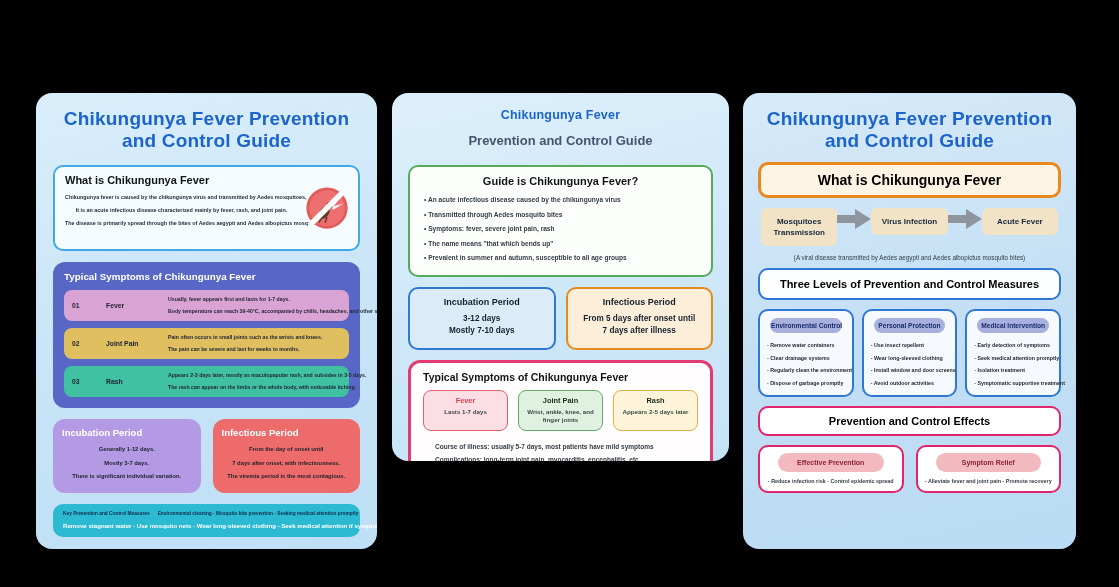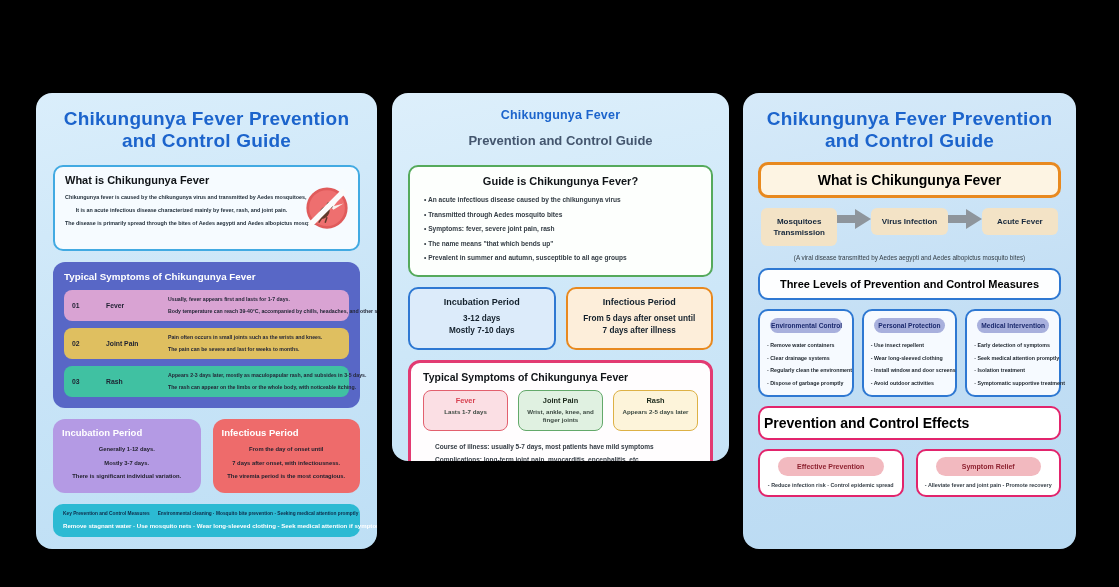--- a/index.html
+++ b/index.html
@@ -87,21 +87,21 @@
   .flowcap{margin-top:8px;text-align:center;font-size:6.3px;font-weight:400;color:#333c44;}
   .levelsbox{margin-top:7px;background:#fdfeff;border:2.5px solid #2e78d2;border-radius:10px;padding:8px 4px;}
   .lv-title{text-align:center;font-weight:700;font-size:11px;color:#000;}
   .colrow{display:flex;gap:8px;margin-top:9px;}
   .lcol{flex:1;background:#f6faff;border:2px solid #2e78d2;border-radius:10px;padding:7px 5px 6px 5px;min-width:0;}
   .lcol-pill{margin:0 5px;background:#a8b0dd;border-radius:11px;padding:4px 1px;text-align:center;
     font-weight:700;font-size:6.6px;color:#1c2a6e;white-space:nowrap;}
   .lcol-items{margin-top:6px;padding-left:2px;}
   .lcol-item{font-size:5.3px;font-weight:700;color:#202830;line-height:12.5px;white-space:nowrap;}
   .effectsbox{margin-top:9px;background:#fff;border:2.5px solid #e2246c;border-radius:10px;padding:7px 4px;}
-  .ef-title{font-weight:700;font-size:14px;color:#000;}
+  .ef-title{text-align:center;font-weight:700;font-size:11px;color:#000;}
   .efrow{display:flex;gap:12px;margin-top:9px;}
   .efcard{flex:1;background:#fff;border:2.5px solid #e2246c;border-radius:10px;padding:6px 6px 7px 6px;min-width:0;}
   .ef-pill{margin:0 12px;background:#f2b9bf;border-radius:12px;padding:6px 1px;text-align:center;
     font-weight:700;font-size:7px;color:#8e2230;white-space:nowrap;}
   .ef-desc{margin-top:6px;text-align:center;font-size:5.4px;font-weight:700;color:#333c44;white-space:nowrap;}
 </style>
 </head>
 <body>
 
 <div class="card card-left">

